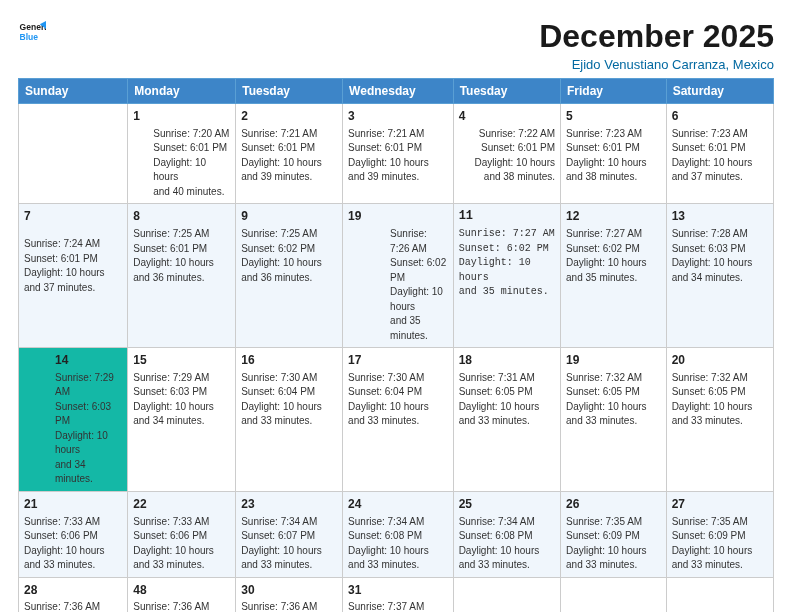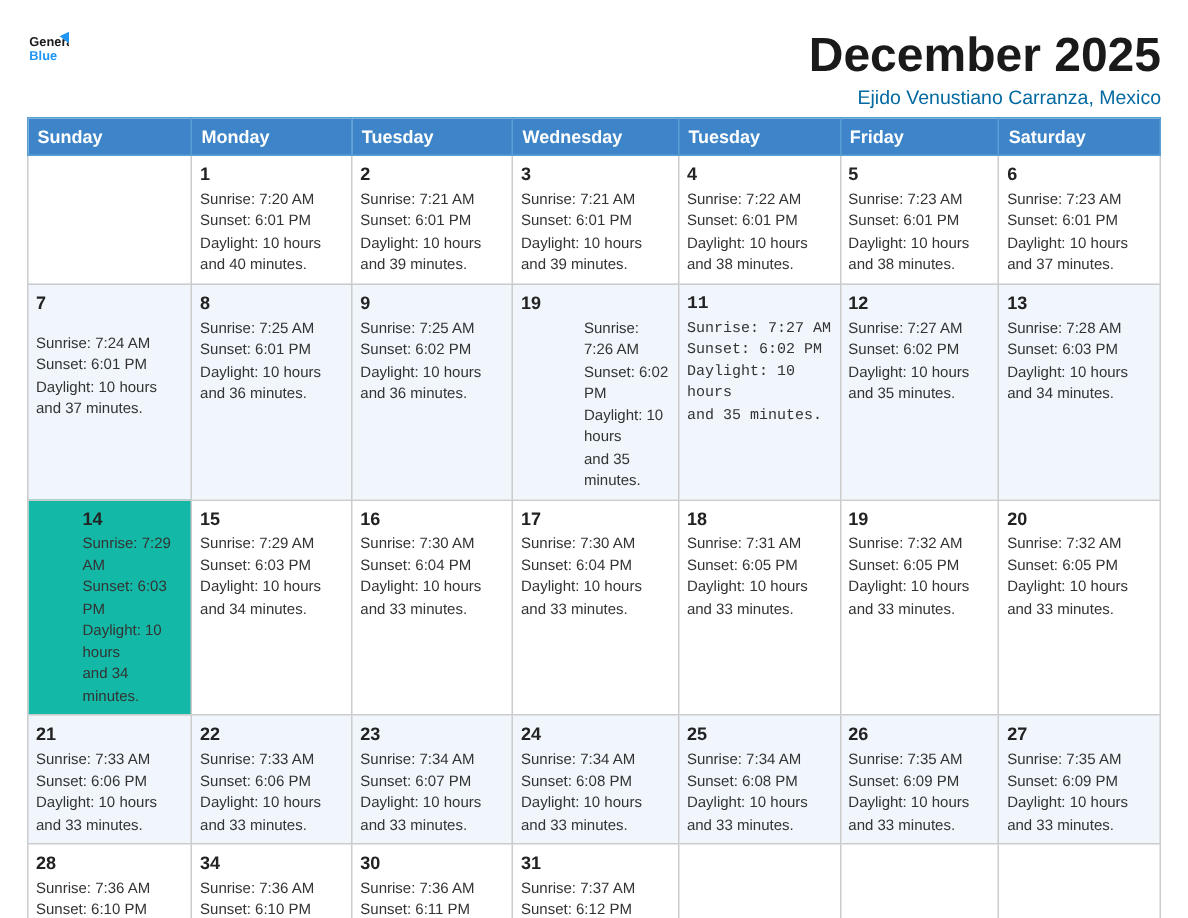--- a/index.html
+++ b/index.html
@@ -112,42 +112,42 @@
         <th>Tuesday</th>
         <th>Friday</th>
         <th>Saturday</th>
       </tr>
     </thead>
     <tbody id="calendar-body">
     <tr style="background: rgb(255, 255, 255);">
           <td class="empty" style="background: rgb(255, 255, 255);"></td>
           <td style="background: rgb(255, 255, 255);">
             <span class="day-num">1</span>
-            <div class="day-info" style="white-space: pre-line;">Sunrise: 7:20 AM
+            <div class="day-info" style="white-space: pre-line; margin-left: 20px;">Sunrise: 7:20 AM
 Sunset: 6:01 PM
 Daylight: 10 hours
 and 40 minutes.</div>
           </td>
           <td style="background: rgb(255, 255, 255);">
             <span class="day-num">2</span>
             <div class="day-info" style="white-space: pre-line;">Sunrise: 7:21 AM
 Sunset: 6:01 PM
 Daylight: 10 hours
 and 39 minutes.</div>
           </td>
           <td style="background: rgb(255, 255, 255);">
             <span class="day-num">3</span>
             <div class="day-info" style="white-space: pre-line;">Sunrise: 7:21 AM
 Sunset: 6:01 PM
 Daylight: 10 hours
 and 39 minutes.</div>
           </td>
           <td style="background: rgb(255, 255, 255);">
             <span class="day-num">4</span>
-            <div class="day-info" style="white-space: pre-line;">Sunrise: 7:22 AM
+            <div class="day-info" style="white-space: pre-line; text-align: right;">Sunrise: 7:22 AM
 Sunset: 6:01 PM
 Daylight: 10 hours
 and 38 minutes.</div>
           </td>
           <td style="background: rgb(255, 255, 255);">
             <span class="day-num">5</span>
             <div class="day-info" style="white-space: pre-line;">Sunrise: 7:23 AM
 Sunset: 6:01 PM
 Daylight: 10 hours
 and 38 minutes.</div>
@@ -315,21 +315,21 @@
         </tr>
         <tr style="background: rgb(255, 255, 255);">
           <td style="background: rgb(255, 255, 255);">
             <span class="day-num">28</span>
             <div class="day-info" style="white-space: pre-line;">Sunrise: 7:36 AM
 Sunset: 6:10 PM
 Daylight: 10 hours
 and 34 minutes.</div>
           </td>
           <td style="background: rgb(255, 255, 255);">
-            <span class="day-num">34</span>
+            <span class="day-num">48</span>
             <div class="day-info" style="white-space: pre-line;">Sunrise: 7:36 AM
 Sunset: 6:10 PM
 Daylight: 10 hours
 and 34 minutes.</div>
           </td>
           <td style="background: rgb(255, 255, 255); margin-left: 48px;">
             <span class="day-num">30</span>
             <div class="day-info" style="white-space: pre-line;">Sunrise: 7:36 AM
 Sunset: 6:11 PM
 Daylight: 10 hours

